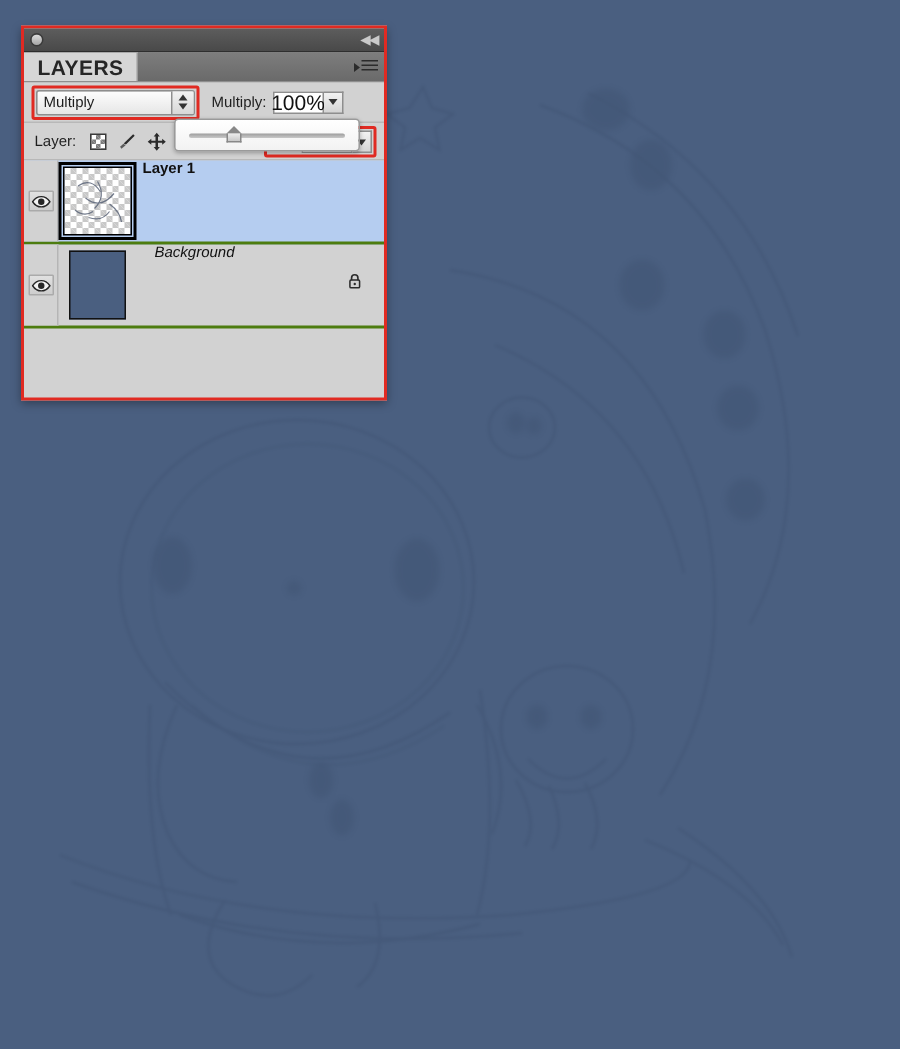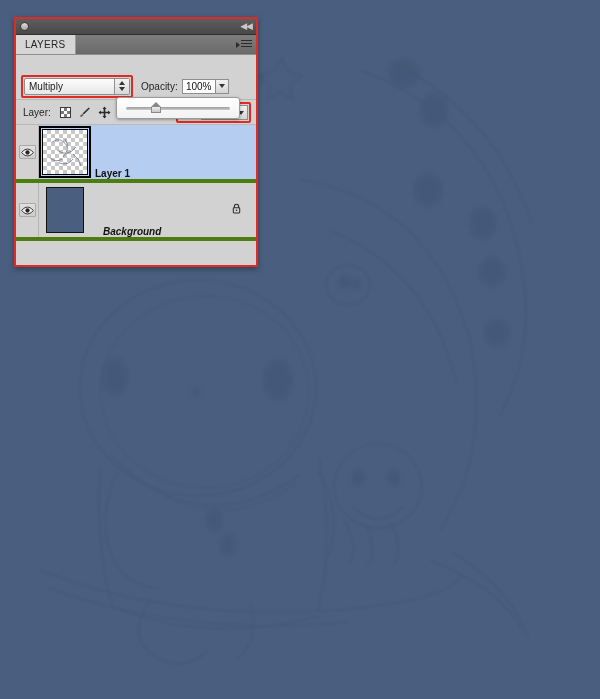--- a/index.html
+++ b/index.html
@@ -71,22 +71,22 @@
     height: 19px;
     background: linear-gradient(#7d7d7d, #6a6a6a);
     display: flex;
     align-items: stretch;
     position: relative;
     border-bottom: 1px solid #8e8e8e;
   }
   .tab {
     background: #d6d6d6;
     color: #262626;
-    font-size: 10px;
-    font-weight: normal;
+    font-size: 14px;
+    font-weight: bold;
     letter-spacing: .3px;
     padding: 0 9px;
     display: flex;
     align-items: center;
     border-right: 1px solid #9a9a9a;
   }
   .tab-filler { flex: 1; }
   .panel-menu-icon {
     position: absolute;
     right: 4px; top: 3px;
@@ -107,21 +107,20 @@
     border-left: 4px solid #2b2b2b;
     border-top: 3px solid transparent;
     border-bottom: 3px solid transparent;
     margin-right: 1px;
   }
 
   
   .panel-body {
     background: #d2d2d2;
     position: relative;
-    margin-top: 18px;
   }
 
   
   .row-blend {
     display: flex;
     align-items: center;
     height: 26px;
     padding: 0 5px;
     border-bottom: 1px solid #b8b8b8;
   }
@@ -176,21 +175,21 @@
     color: #1f1f1f;
     margin-left: 8px;
     margin-right: 4px;
     white-space: nowrap;
   }
   .num-field {
     width: 34px;
     height: 15px;
     background: #fff;
     border: 1px solid #8e8e8e;
-    font-size: 10px;
+    font-size: 14px;
     color: #111;
     display: flex;
     align-items: center;
     justify-content: center;
     box-sizing: border-box;
   }
   .tri-btn {
     width: 13px; height: 15px;
     background: linear-gradient(#f2f2f2, #d4d4d4);
     border: 1px solid #8e8e8e;
@@ -280,22 +279,22 @@
     border-top: none;
     box-sizing: border-box;
   }
 
   
   .layer-list {
     background: #d2d2d2;
   }
   .layer-row {
     display: flex;
-    align-items: flex-end;
-    border-bottom: 4px solid #4d7c0f;
+    align-items: flex-start;
+    border-bottom: 2px solid #4d7c0f;
     position: relative;
     height: 28px;
   }
   .layer-row.tall { height: 54px; }
   .layer-row.selected { background: #b5cdf0; }
 
   .eye-cell {
     width: 22px;
     display: flex;
     align-items: center;
@@ -376,21 +375,21 @@
     font-size: 10px;
     color: #111;
     font-weight: bold;
     margin-left: 4px;
   }
   .layer-name.group {
     font-weight: normal;
     margin-left: 6px;
   }
   .layer-name.bg {
-    font-weight: bold;
+    font-weight: normal;
     font-style: italic;
     margin-left: 12px;
   }
   .lock-badge {
     position: absolute;
     right: 14px;
     top: 50%;
     transform: translateY(-50%);
   }
   .row-pad { flex: 1; }
@@ -496,21 +495,21 @@
     <div class="row-blend">
       <span class="hl-red">
         <span class="blend-select">
           <span>Multiply</span>
           <span class="stepper-btn">
             <span class="up"></span>
               <span class="dn"></span>
           </span>
         </span>
       </span>
-      <span class="lbl">Opacity:</span>
+      <span class="lbl">Multiply:</span>
       <span class="num-field">100%</span>
       <span class="tri-btn">
           <span class="dn"></span>
         </span>
     </div>
 
     <div class="row-lock">
       <span class="lbl" style="margin-left:2px">Layer:</span>
       <span class="lock-icons">
         <span class="checker-icon"></span>

